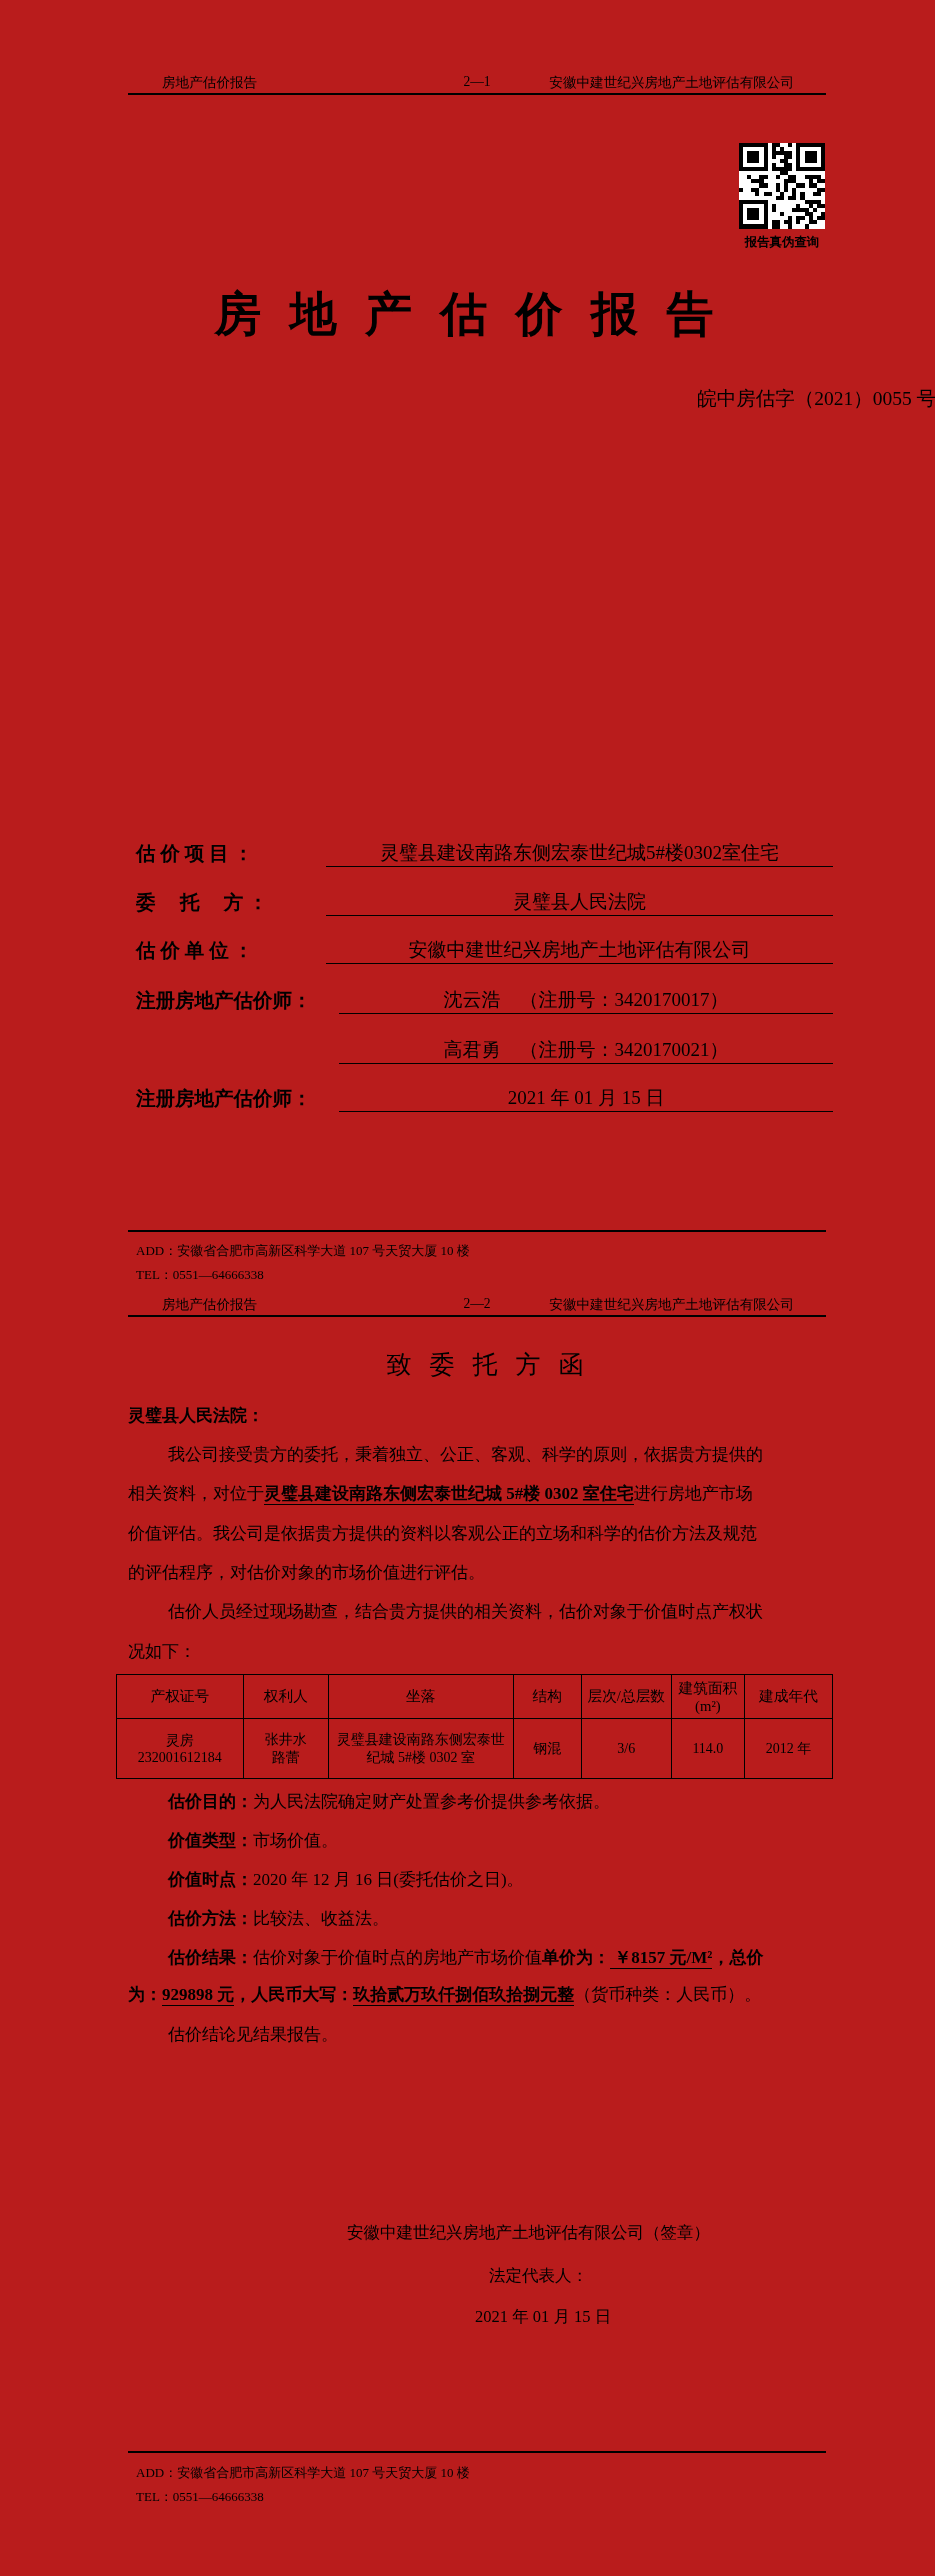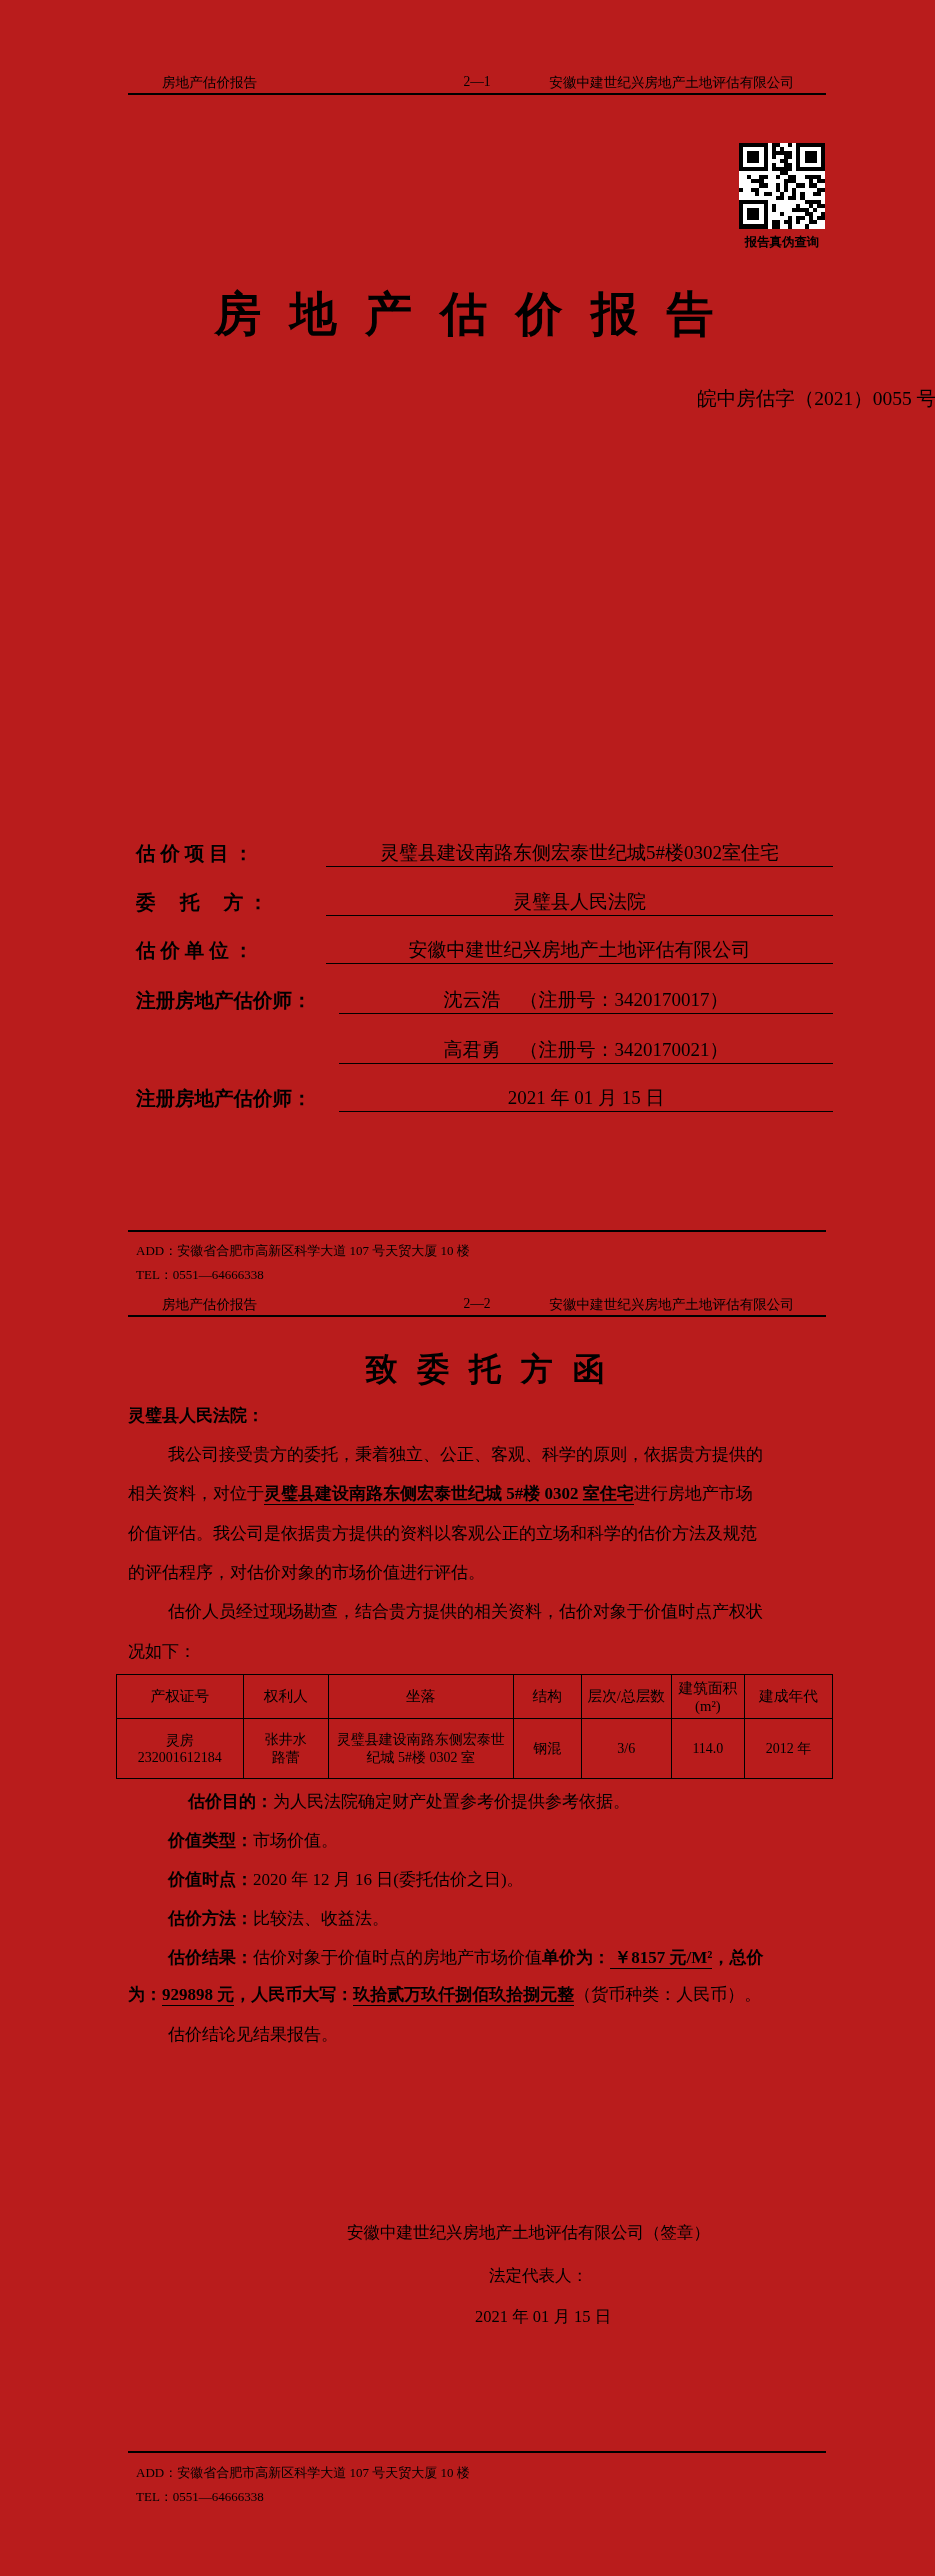--- a/index.html
+++ b/index.html
@@ -28,21 +28,21 @@
 
   .field-row { position:absolute; left:136px; width:699px; height:29.5px; }
   .field-label { position:absolute; left:0; bottom:0; font-size:19.5px; font-weight:bold; white-space:nowrap; line-height:27px; }
   .field-line { position:absolute; bottom:0; border-bottom:1.8px solid #000; font-size:19px; text-align:center; line-height:27px; white-space:nowrap; }
   .fl-wide  { left:190px; width:507px; }
   .fl-right { left:203px; width:494px; }
 
   .addr { position:absolute; left:136px; font-size:13px; }
 
   
-  #p2-title { left:0; top:1348px; width:936px; text-align:center; font-size:32px; font-weight:bold; letter-spacing:5.9px;padding-left:40px; }
+  #p2-title { left:0; top:1348px; width:936px; text-align:center; font-size:25px; font-weight:normal; letter-spacing:5.9px;padding-left:40px; }
   .bodyline { position:absolute; left:128px; width:699px; font-size:17px; line-height:21px; white-space:nowrap; }
   .indent { padding-left:40px; }
 
   #ptable { position:absolute; left:116px; top:1674px; width:717px; height:104px; border-collapse:collapse; table-layout:fixed; }
   #ptable th, #ptable td { border:1.2px solid #000; text-align:center; vertical-align:middle; font-weight:normal; padding:1.2px 2.4px; }
   #ptable { border:1.8px solid #000; }
   #ptable th { font-size:14.7px; height:44px; }
   #ptable td { font-size:14px; height:60px; white-space:pre-line; }
 
   .item-line { position:absolute; left:168px; font-size:17px; white-space:nowrap; }
@@ -264,21 +264,21 @@
 路蕾</td>
       <td>灵璧县建设南路东侧宏泰世纪城 5#楼 0302 室</td>
       <td>钢混</td>
       <td>3/6</td>
       <td>114.0</td>
       <td>2012 年</td>
     </tr>
   </tbody>
     </table>
 
-  <div class="item-line" style="top:1790px;margin-left:20px;">
+  <div class="item-line" style="top:1790px;">
     <span class="b">估价目的：</span><span>为人民法院确定财产处置参考价提供参考依据。</span>
   </div>
   <div class="item-line" style="top:1829px;">
     <span class="b">价值类型：</span><span>市场价值。</span>
   </div>
   <div class="item-line" style="top:1868px;">
     <span class="b">价值时点：</span><span>2020 年 12 月 16 日(委托估价之日)。</span>
   </div>
   <div class="item-line" style="top:1907px;font-family:Liberation Mono, monospace;">
     <span class="b">估价方法：</span><span>比较法、收益法。</span>

